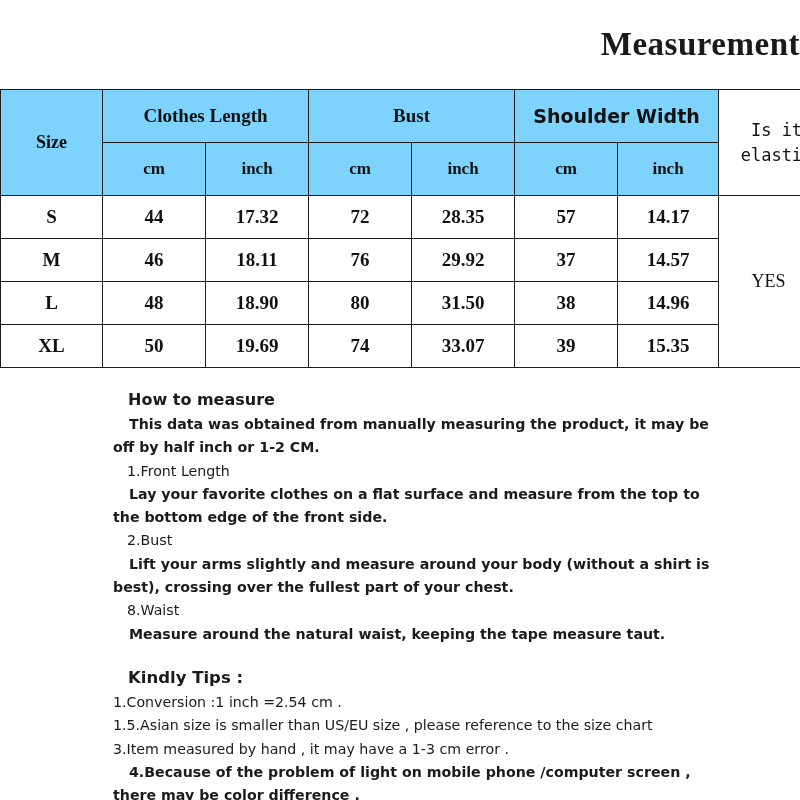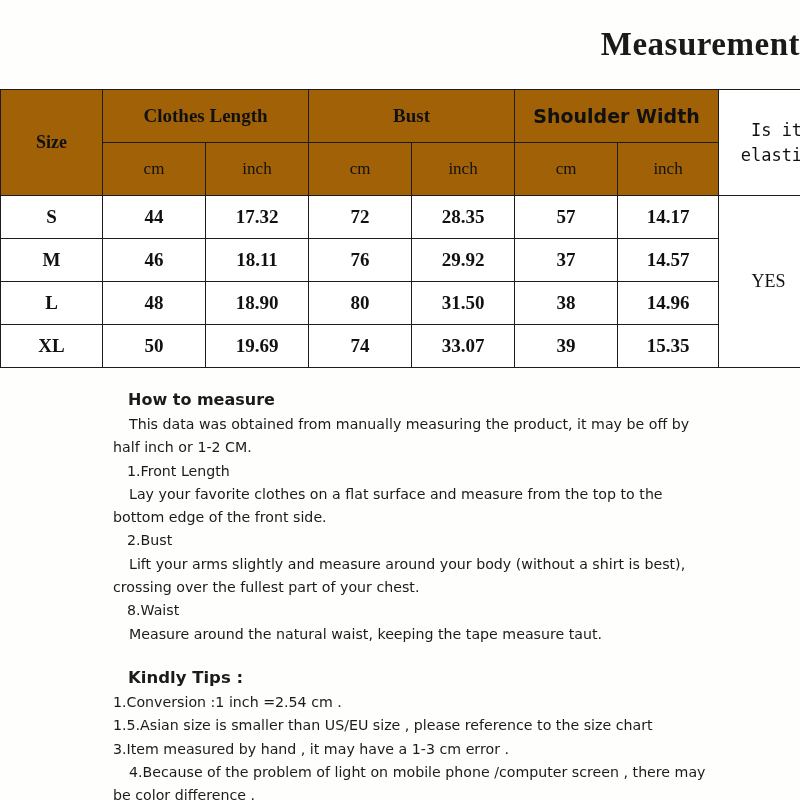--- a/index.html
+++ b/index.html
@@ -41,35 +41,35 @@
     color: #111;
   }
   table.size-chart td {
     border: 1px solid #1c1c1c;
     text-align: center;
     vertical-align: middle;
     padding: 0;
   }
   
   .hd {
-    background: #a16207;
+    background: #7dd3fc;
   }
   .hd-serif {
     font-family: "Liberation Serif", serif;
     font-weight: 700;
     font-size: 19px;
   }
   .hd-sans {
     font-family: "DejaVu Sans", sans-serif;
     font-weight: 700;
     font-size: 19px;
   }
   .hd-unit {
     font-family: "Liberation Serif", serif;
-    font-weight: 400;
+    font-weight: 700;
     font-size: 17px;
   }
   .hd-size {
     font-family: "Liberation Serif", serif;
     font-weight: 700;
     font-size: 18px;
   }
   .elastic-head {
     background: #ffffff;
     font-family: "DejaVu Sans Mono", monospace;
@@ -112,20 +112,21 @@
     font-size: 16px;
     padding-left: 15px;
     line-height: 26px;
     margin-top: 13px;
   }
   .copy p {
     margin: 0;
   }
   .copy .ind {
     text-indent: 16px;
+    font-weight: bold;
   }
   .copy .ind-sm {
     text-indent: 14px;
   }
   .copy .spacer {
     height: 19px;
   }
   .copy .h2 {
     font-weight: 700;
     font-size: 16.5px;

